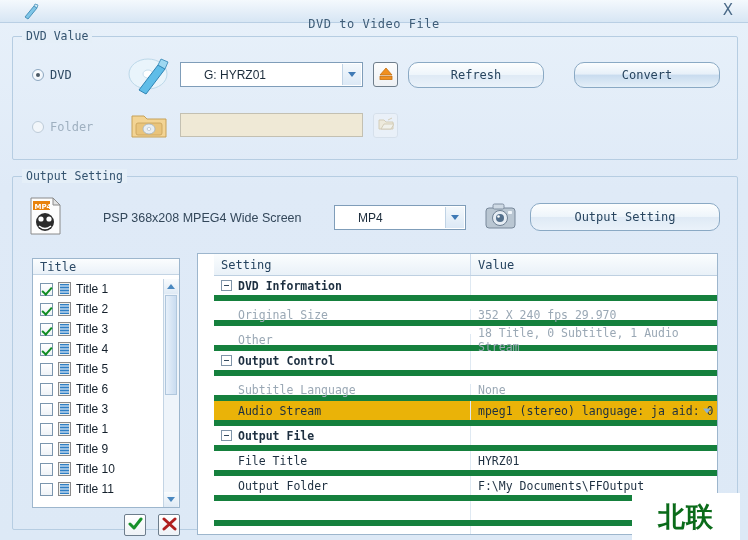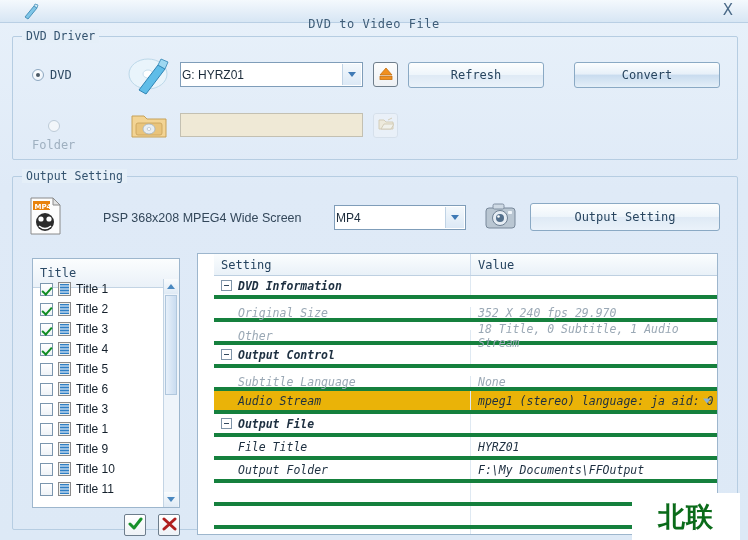--- a/index.html
+++ b/index.html
@@ -105,21 +105,21 @@
   }
   .radio-label.disabled { color: #9fb0c0; }
   
   .combo {
     position: absolute;
     box-sizing: border-box;
     background: #ffffff;
     border: 1px solid #7f9db9;
     display: flex;
     align-items: center;
-    padding-left: 1px;
+    padding-left: 23px;
     font-family: "Liberation Sans", sans-serif;
     font-size: 12px;
     color: #1b2b3a;
   }
   .combo .arrow-box {
     position: absolute;
     right: 1px; top: 1px; bottom: 1px;
     width: 18px;
     background: linear-gradient(180deg, #f3f8fc 0%, #dce9f6 100%);
     border-left: 1px solid #c0d3e5;
@@ -135,21 +135,21 @@
     position: absolute;
     box-sizing: border-box;
     background: #efe9d6;
     border: 1px solid #c3c0b2;
   }
   
   .btn {
     position: absolute;
     box-sizing: border-box;
     border: 1px solid #8aa9c4;
-    border-radius: 3px;
+    border-radius: 10px;
     background: linear-gradient(180deg, #fdfefe 0%, #eef5fb 48%, #dfeaf5 52%, #eaf2fa 100%);
     font-family: "DejaVu Sans Mono", monospace;
     font-size: 12px;
     color: #28455f;
     display: flex;
     align-items: center;
     justify-content: center;
     cursor: pointer;
   }
   .btn.accent {
@@ -168,21 +168,21 @@
   
   .list-panel {
     position: absolute;
     left: 32px; top: 258px;
     width: 148px; height: 250px;
     box-sizing: border-box;
     background: #ffffff;
     border: 1px solid #9db6cd;
   }
   .list-header {
-    height: 29px;
+    height: 16px;
     box-sizing: border-box;
     background: linear-gradient(180deg, #fbfdfe 0%, #eaf1f8 100%);
     border-bottom: 1px solid #c3d4e4;
     display: flex;
     align-items: center;
     padding-left: 7px;
     font-family: "DejaVu Sans Mono", monospace;
     font-size: 12px;
     color: #2c4a66;
   }
@@ -274,24 +274,23 @@
     font-family: "DejaVu Sans Mono", monospace;
     font-size: 12px;
     color: #25435f;
   }
   .gh-cell { display: flex; align-items: center; padding-left: 7px; box-sizing: border-box; }
   .gh-setting { width: 257px; border-right: 1px solid #cddced; }
   .gh-value { flex: 1; }
   .grid-row {
     display: flex;
     height: 19px;
-    border-bottom: 4px solid #15803d;
+    border-bottom: 6px solid #15803d;
     font-family: "DejaVu Sans Mono", monospace;
     font-size: 11.5px;
-    font-style: italic;
   }
   .grid-row.group-row { background: #ffffff; }
   .grid-row.selected { background: #eab308; }
   .gr-setting {
     width: 257px;
     box-sizing: border-box;
     border-right: 1px solid #dfe9f2;
     display: flex;
     align-items: center;
     padding-left: 7px;
@@ -378,21 +377,21 @@
       <svg width="18" height="17" viewBox="0 0 18 17">
         <path d="M3 14 L12 3 L15 5 L6 16 Z" fill="#7fc6e8" stroke="#4b93bb" stroke-width="1"></path>
         <path d="M12 3 L15 5 L16 2 L13 1 Z" fill="#cfe9f6" stroke="#4b93bb" stroke-width="0.8"></path>
       </svg>
     </span>
     <div class="title-text">DVD to Video File</div>
     <div class="close-btn">X</div>
   </div>
 
   <div class="group" id="grp-dvd">
-    <span class="group-title">DVD Driver</span>
+    <span class="group-title">DVD Value</span>
   </div>
 
   <div class="radio-row" style="left:32px; top:68px;">
     <span class="radio checked"></span>
     <span class="radio-label">DVD</span>
   </div>
 
   <span style="position:absolute; left:126px; top:57px;">
     <svg width="50" height="38" viewBox="0 0 50 38">
       <ellipse cx="22" cy="17" rx="19" ry="15" fill="#e9f4fb" stroke="#bcd8e9" stroke-width="1"></ellipse>
@@ -414,21 +413,21 @@
       <svg width="16" height="15" viewBox="0 0 16 15">
         <path d="M8 2 L14 9 L2 9 Z" fill="#f19020" stroke="#c5700f" stroke-width="0.8"></path>
         <rect x="2" y="10.5" width="12" height="3" fill="#f19020" stroke="#c5700f" stroke-width="0.8"></rect>
       </svg>
     </span>
   </div>
 
   <div class="btn" style="left:408px; top:62px; width:136px; height:26px;">Refresh</div>
   <div class="btn accent" style="left:574px; top:62px; width:146px; height:26px;">Convert</div>
 
-  <div class="radio-row" style="left:32px; top:120px;flex-direction:column;">
+  <div class="radio-row" style="left:32px; top:120px;">
     <span class="radio disabled"></span>
     <span class="radio-label disabled">Folder</span>
   </div>
 
   <span style="position:absolute; left:131px; top:110px;">
     <svg width="36" height="30" viewBox="0 0 36 30">
       <path d="M1 6 L13 6 L16 9 L35 9 L35 27 L1 27 Z" fill="#f3d494" stroke="#c6a159" stroke-width="1"></path>
       <rect x="5" y="13" width="26" height="12" rx="2" fill="#e9c47c" stroke="#c6a159" stroke-width="0.8"></rect>
       <ellipse cx="18" cy="19" rx="6" ry="5" fill="#e8eef3" stroke="#9fb2c2" stroke-width="0.8"></ellipse>
       <ellipse cx="18" cy="19" rx="1.8" ry="1.5" fill="#ffffff" stroke="#9fb2c2" stroke-width="0.6"></ellipse>

